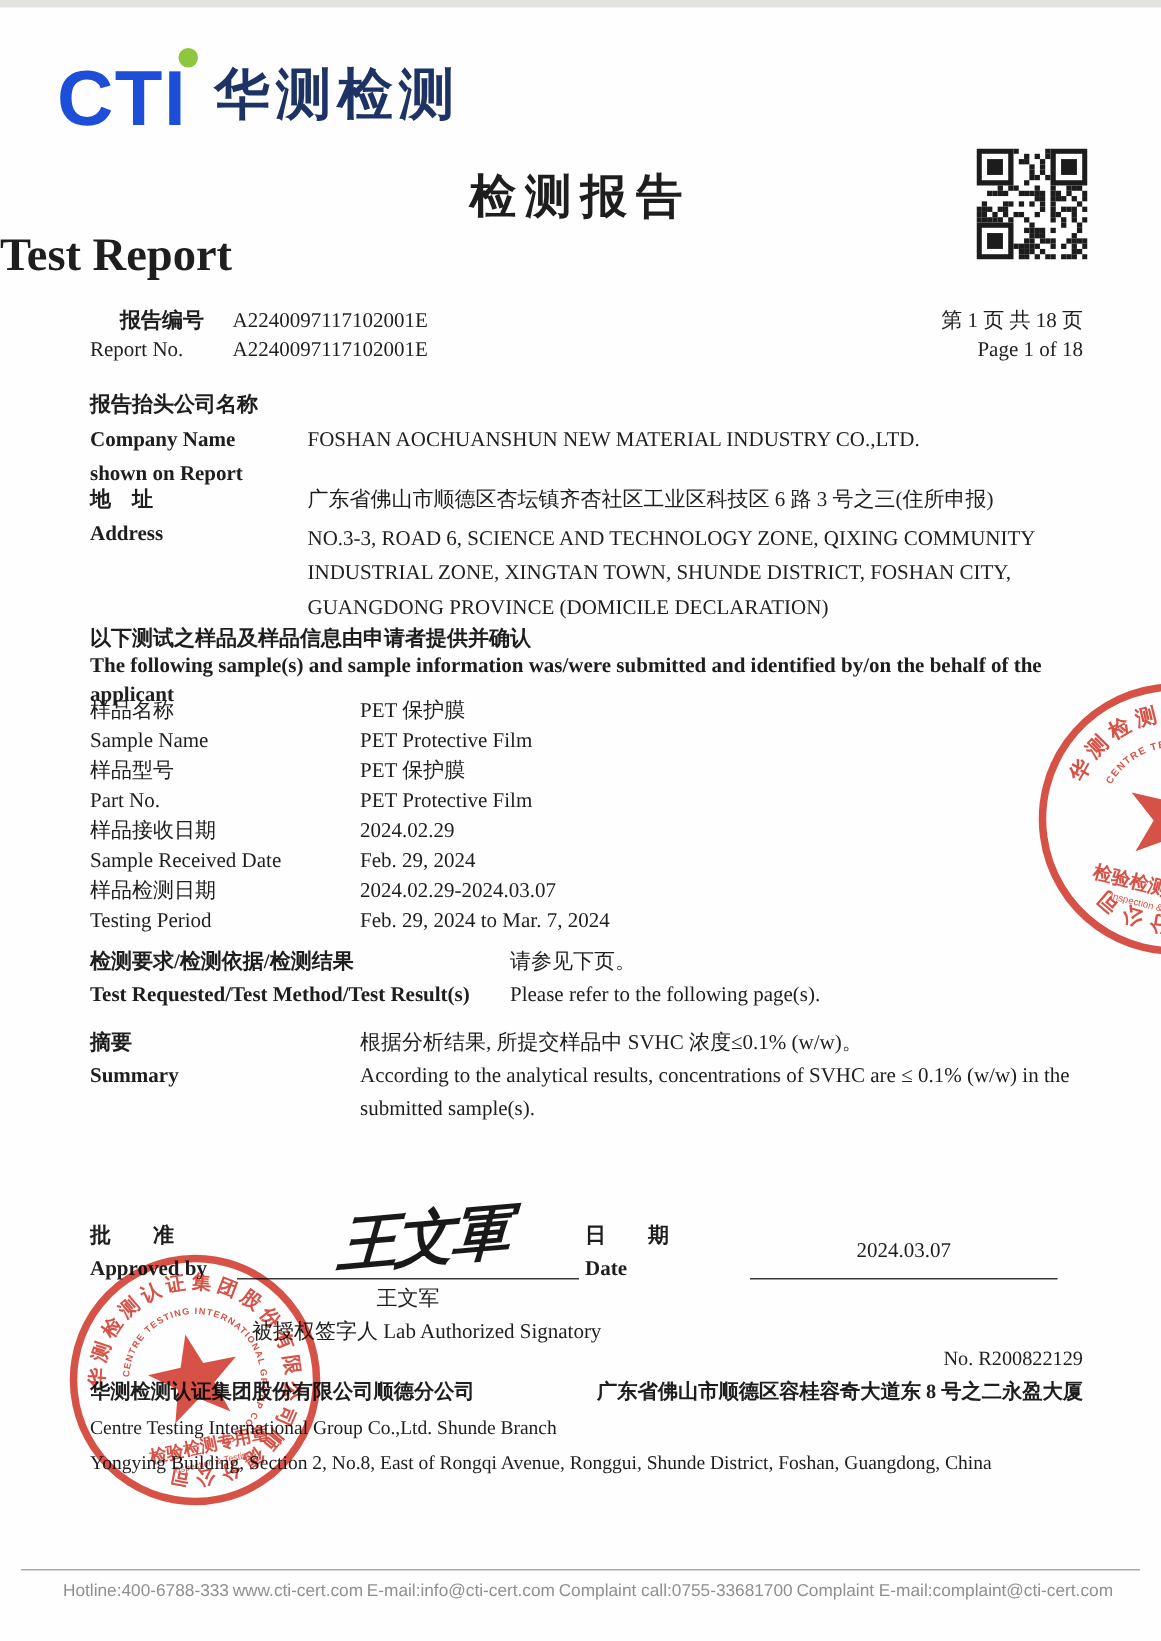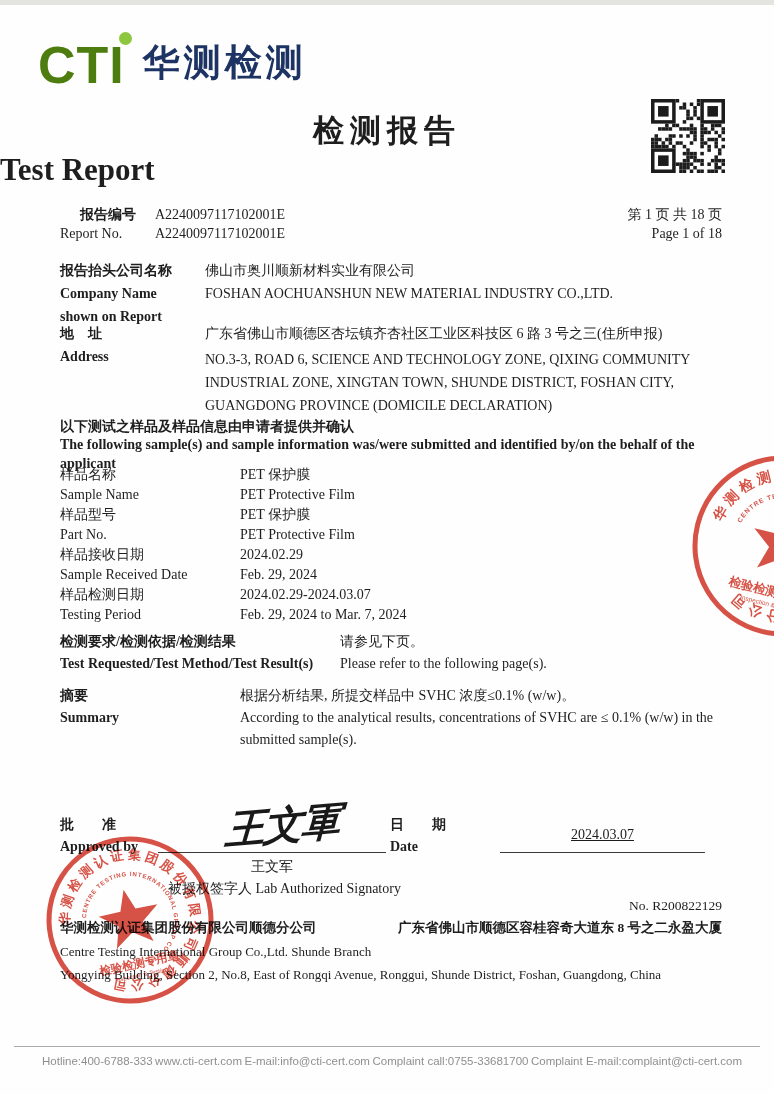--- a/index.html
+++ b/index.html
@@ -11,21 +11,21 @@
   }
   .topband { position:absolute; left:0; top:0; width:774px; height:5px; background:#e3e3e0; }
   .line { position:absolute; white-space:nowrap; font-size:14px; line-height:1.25; }
   .b { font-weight:bold; }
   .wrap { white-space:normal; }
   .right { text-align:right; }
   
   .logo { position:absolute; left:38px; top:38px; height:56px; }
   .logo-cti {
     font-family:"Liberation Sans","DejaVu Sans",sans-serif; font-weight:800;
-    font-size:52px; line-height:52px; color:#4d7c0f; letter-spacing:1px; position:relative; display:inline-block;
+    font-size:52px; line-height:52px; color:#1d4ed8; letter-spacing:1px; position:relative; display:inline-block;
   }
   .logo-dot { position:absolute; width:13px; height:13px; border-radius:50%; background:#8dc63f; left:81px; top:-6px; }
   .logo-cn {
     display:inline-block; vertical-align:8px; margin-left:14px;
     font-weight:bold; font-size:37px; color:#1d3364; letter-spacing:4px;
     font-family:"DejaVu Sans",sans-serif;
   }
   
   .title-cn { position:absolute; left:0; width:774px; top:110px; text-align:center; font-size:31px; font-weight:bold; letter-spacing:6px; }
   .title-en { position:absolute; left:0; width:774px; top:152px; text-align:left; font-size:31px; font-weight:bold; }
@@ -203,21 +203,20 @@
       </svg></div>
 
   <div class="line b" style="left:60px; top:206px;margin-left:20px;">报告编号</div>
   <div class="line" style="left:155px; top:206px;">A2240097117102001E</div>
   <div class="line" style="left:60px; top:225px;">Report No.</div>
   <div class="line" style="left:155px; top:225px;">A2240097117102001E</div>
   <div class="line right" style="right:52px; top:206px;">第 1 页  共 18 页</div>
   <div class="line right" style="right:52px; top:225px;">Page 1 of 18</div>
 
   <div class="line b" style="left:60px; top:262px;">报告抬头公司名称</div>
-  <div class="line" style="left:205px; top:262px;">佛山市奥川顺新材料实业有限公司</div>
   <div class="line b" style="left:60px; top:285px;">Company Name</div>
   <div class="line" style="left:205px; top:285px;">FOSHAN AOCHUANSHUN NEW MATERIAL INDUSTRY CO.,LTD.</div>
   <div class="line b" style="left:60px; top:308px;">shown on Report</div>
 
   <div class="line b" style="left:60px; top:325px;">地　址</div>
   <div class="line" style="left:205px; top:325px;">广东省佛山市顺德区杏坛镇齐杏社区工业区科技区 6 路 3 号之三(住所申报)</div>
   <div class="line b" style="left:60px; top:348px;">Address</div>
   <div class="line wrap" style="left:205px; top:348px; width:520px; line-height:23px; white-space:normal;">NO.3-3, ROAD 6, SCIENCE AND TECHNOLOGY ZONE, QIXING COMMUNITY INDUSTRIAL ZONE, XINGTAN TOWN, SHUNDE DISTRICT, FOSHAN CITY, GUANGDONG PROVINCE (DOMICILE DECLARATION)</div>
 
   <div class="line b" style="left:60px; top:418px;">以下测试之样品及样品信息由申请者提供并确认</div>
@@ -252,21 +251,21 @@
   <div class="line" style="left:240px; top:731px;">submitted sample(s).</div>
 
   <div class="line b" style="left:60px; top:816px;">批　　准</div>
   <div class="line b" style="left:60px; top:838px;">Approved by</div>
   <div class="sig">王文軍</div>
   <div class="uline" style="left:158px; top:852px; width:228px;"></div>
   <div class="line" style="left:168px; top:880px;">被授权签字人 Lab Authorized Signatory</div>
   <div class="line" style="left:158px; top:858px; width:228px; text-align:center;">王文军</div>
   <div class="line b" style="left:390px; top:816px;">日　　期</div>
   <div class="line b" style="left:390px; top:838px;">Date</div>
-  <div class="line" style="left:500px; top:826px; width:205px; text-align:center;text-decoration:underline;">2024.03.07</div>
+  <div class="line" style="left:500px; top:826px; width:205px; text-align:center;">2024.03.07</div>
   <div class="uline" style="left:500px; top:852px; width:205px;"></div>
 
   <div class="line small13 right" style="right:52px; top:898px;">No. R200822129</div>
   <div class="line b small13" style="left:60px; top:920px;">华测检测认证集团股份有限公司顺德分公司</div>
   <div class="line b small13 right" style="right:52px; top:920px;">广东省佛山市顺德区容桂容奇大道东 8 号之二永盈大厦</div>
   <div class="line small12" style="left:60px; top:944px;">Centre Testing International Group Co.,Ltd. Shunde Branch</div>
   <div class="line small12" style="left:60px; top:967px;">Yongying Building, Section 2, No.8, East of Rongqi Avenue, Ronggui, Shunde District, Foshan, Guangdong, China</div>
 
   <svg class="stamp" style="left:688px; top:451px;" width="190" height="190" viewBox="0 0 190 190" xmlns="http://www.w3.org/2000/svg">
     <g transform="rotate(14 95 95)">

